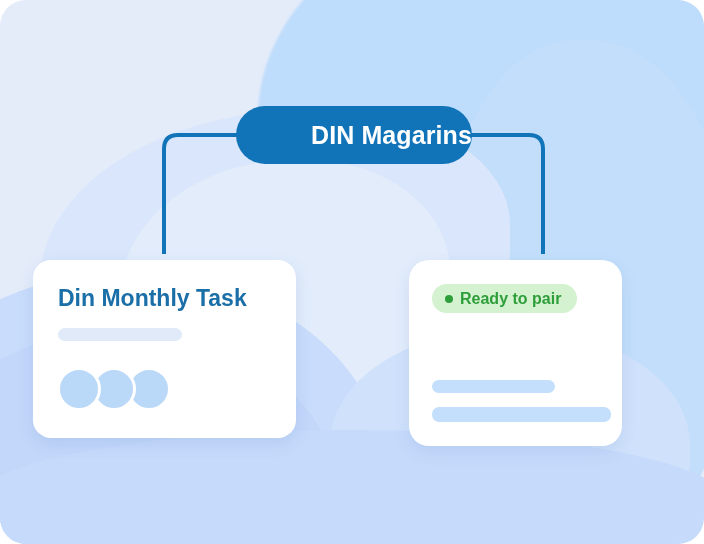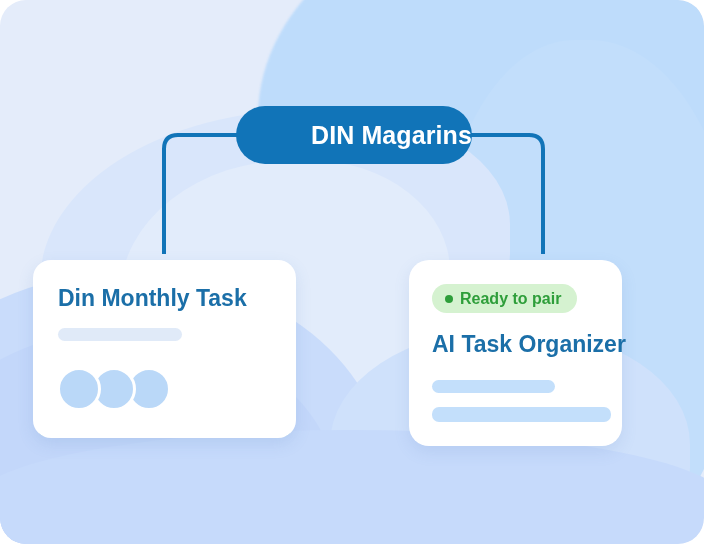--- a/index.html
+++ b/index.html
@@ -290,18 +290,17 @@
       <div class="avatar avatar-2"></div>
       <div class="avatar avatar-1"></div>
     </div>
   </div>
 
   <div class="card card-right">
     <div class="badge">
       <span class="badge-dot"></span>
       <span class="badge-label">Ready to pair</span>
     </div>
-    <div class="card-title title-right">AI Task Organizer</div>
     <div class="skeleton-bar bar-right-1"></div>
     <div class="skeleton-bar bar-right-2"></div>
   </div>
 
 </div>
 
 </body></html>

